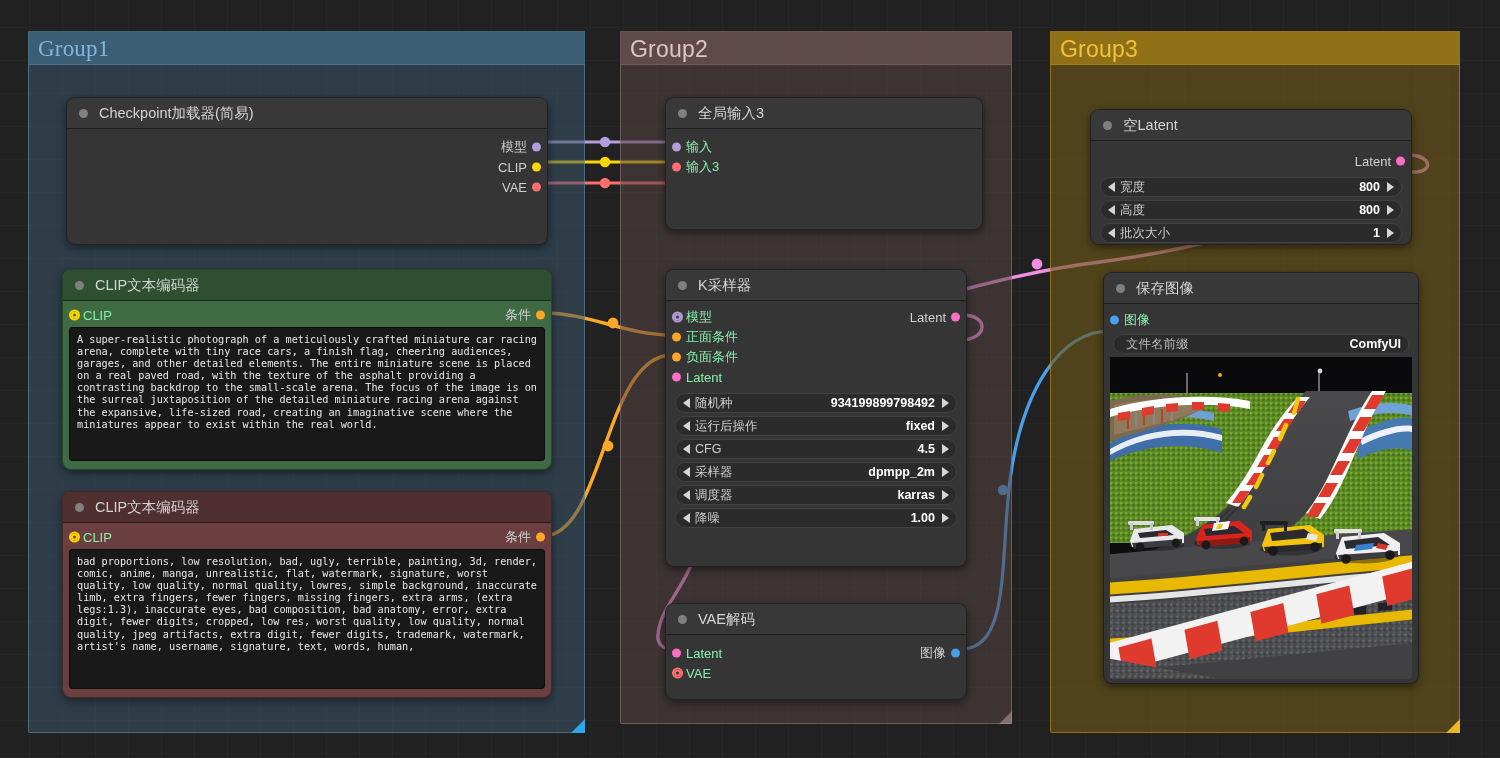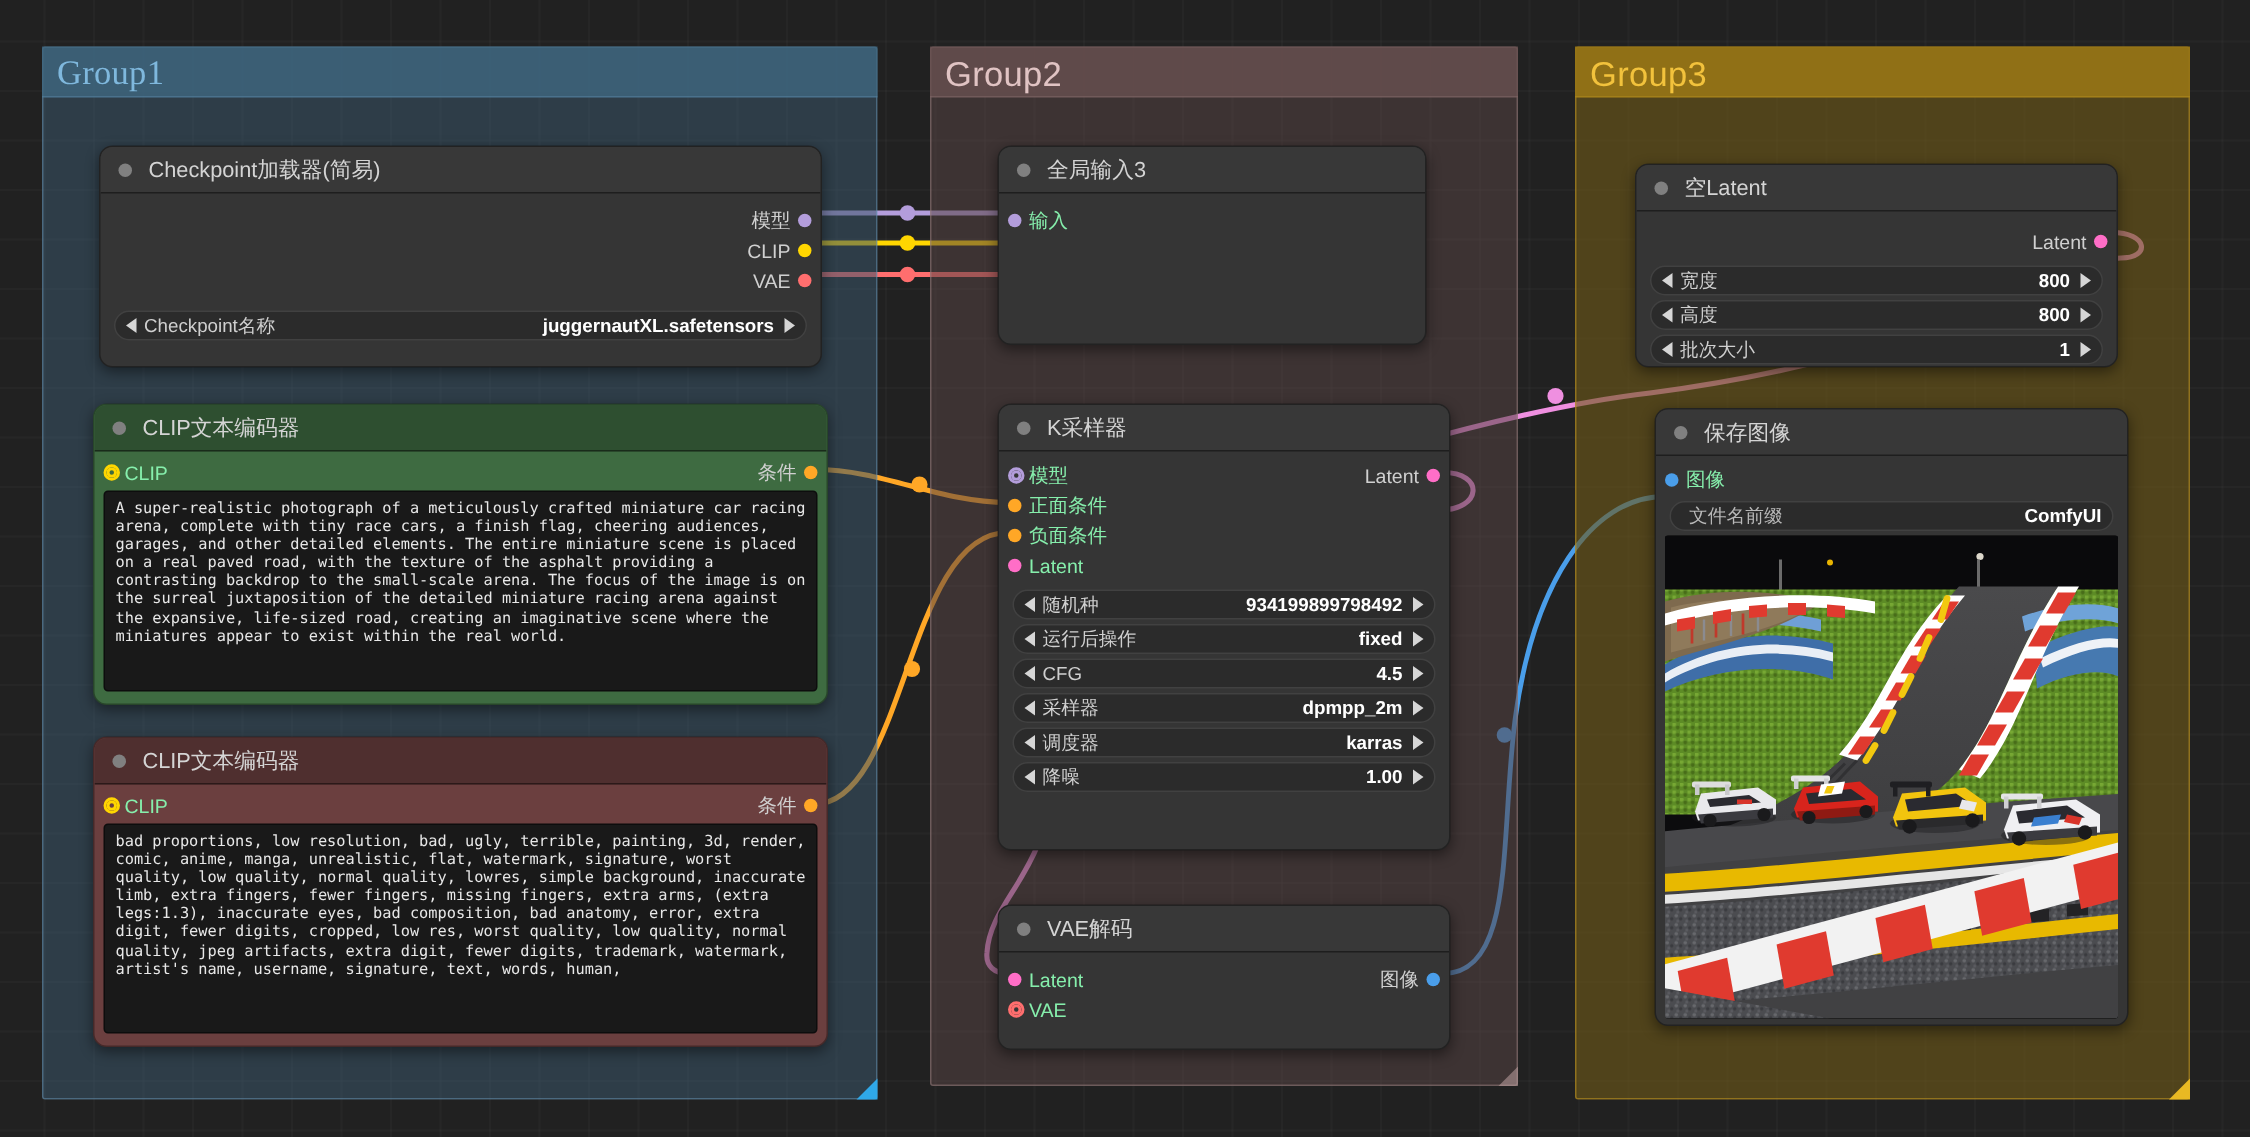--- a/index.html
+++ b/index.html
@@ -217,26 +217,20 @@
         <span class="port out" style="background:#b39ddb;"></span>
       </div>
       <div class="slot-row">
         <span class="slot-label-out">CLIP</span>
         <span class="port out" style="background:#ffd600;"></span>
       </div>
       <div class="slot-row">
         <span class="slot-label-out">VAE</span>
         <span class="port out" style="background:#ff6e6e;"></span>
       </div>
-      <div class="widget" style="margin-top:10px;">
-        <span class="arrow-l"></span>
-        <span class="w-name">Checkpoint名称</span>
-        <span class="w-val">juggernautXL.safetensors</span>
-        <span class="arrow-r"></span>
-      </div>
     </div>
   </div>
 
   <div class="node" style="left:62px; top:269px; width:490px; height:201px; background:#3e6b41;">
     <div class="node-header" style="background:#2e4f30;">
       <span class="node-dot"></span>
       <span class="node-title">CLIP文本编码器</span>
     </div>
     <div class="node-body" style="padding-top:4px;">
       <div class="slot-row">
@@ -258,29 +252,33 @@
       <div class="slot-row">
         <span class="port in ring" style="color:#ffd600;"></span>
         <span class="slot-label-in">CLIP</span>
         <span class="slot-label-out">条件</span>
         <span class="port out" style="background:#ffa726;"></span>
       </div>
       <div class="prompt-box" style="height:140px;">bad proportions, low resolution, bad, ugly, terrible, painting, 3d, render, comic, anime, manga, unrealistic, flat, watermark, signature, worst quality, low quality, normal quality, lowres, simple background, inaccurate limb, extra fingers, fewer fingers, missing fingers, extra arms, (extra legs:1.3), inaccurate eyes, bad composition, bad anatomy, error, extra digit, fewer digits, cropped, low res, worst quality, low quality, normal quality, jpeg artifacts, extra digit, fewer digits, trademark, watermark, artist's name, username, signature, text, words, human,</div>
     </div>
   </div>
 
-  <div class="node" style="left:665px; top:97px; width:286px; height:133px;">
+  <div class="node" style="left:665px; top:97px; width:318px; height:133px;">
     <div class="node-header">
       <span class="node-dot"></span>
       <span class="node-title">全局输入3</span>
     </div>
     <div class="node-body" style="padding-top:8px;">
       <div class="slot-row">
         <span class="port in" style="background:#b39ddb;"></span>
         <span class="slot-label-in">输入</span>
+      </div>
+      <div class="slot-row">
+        <span class="port in" style="background:#ff6e6e;"></span>
+        <span class="slot-label-in">输入3</span>
       </div>
     </div>
   </div>
 
   <div class="node" style="left:665px; top:269px; width:302px; height:298px;">
     <div class="node-header">
       <span class="node-dot"></span>
       <span class="node-title">K采样器</span>
     </div>
     <div class="node-body" style="padding-top:6px;">

